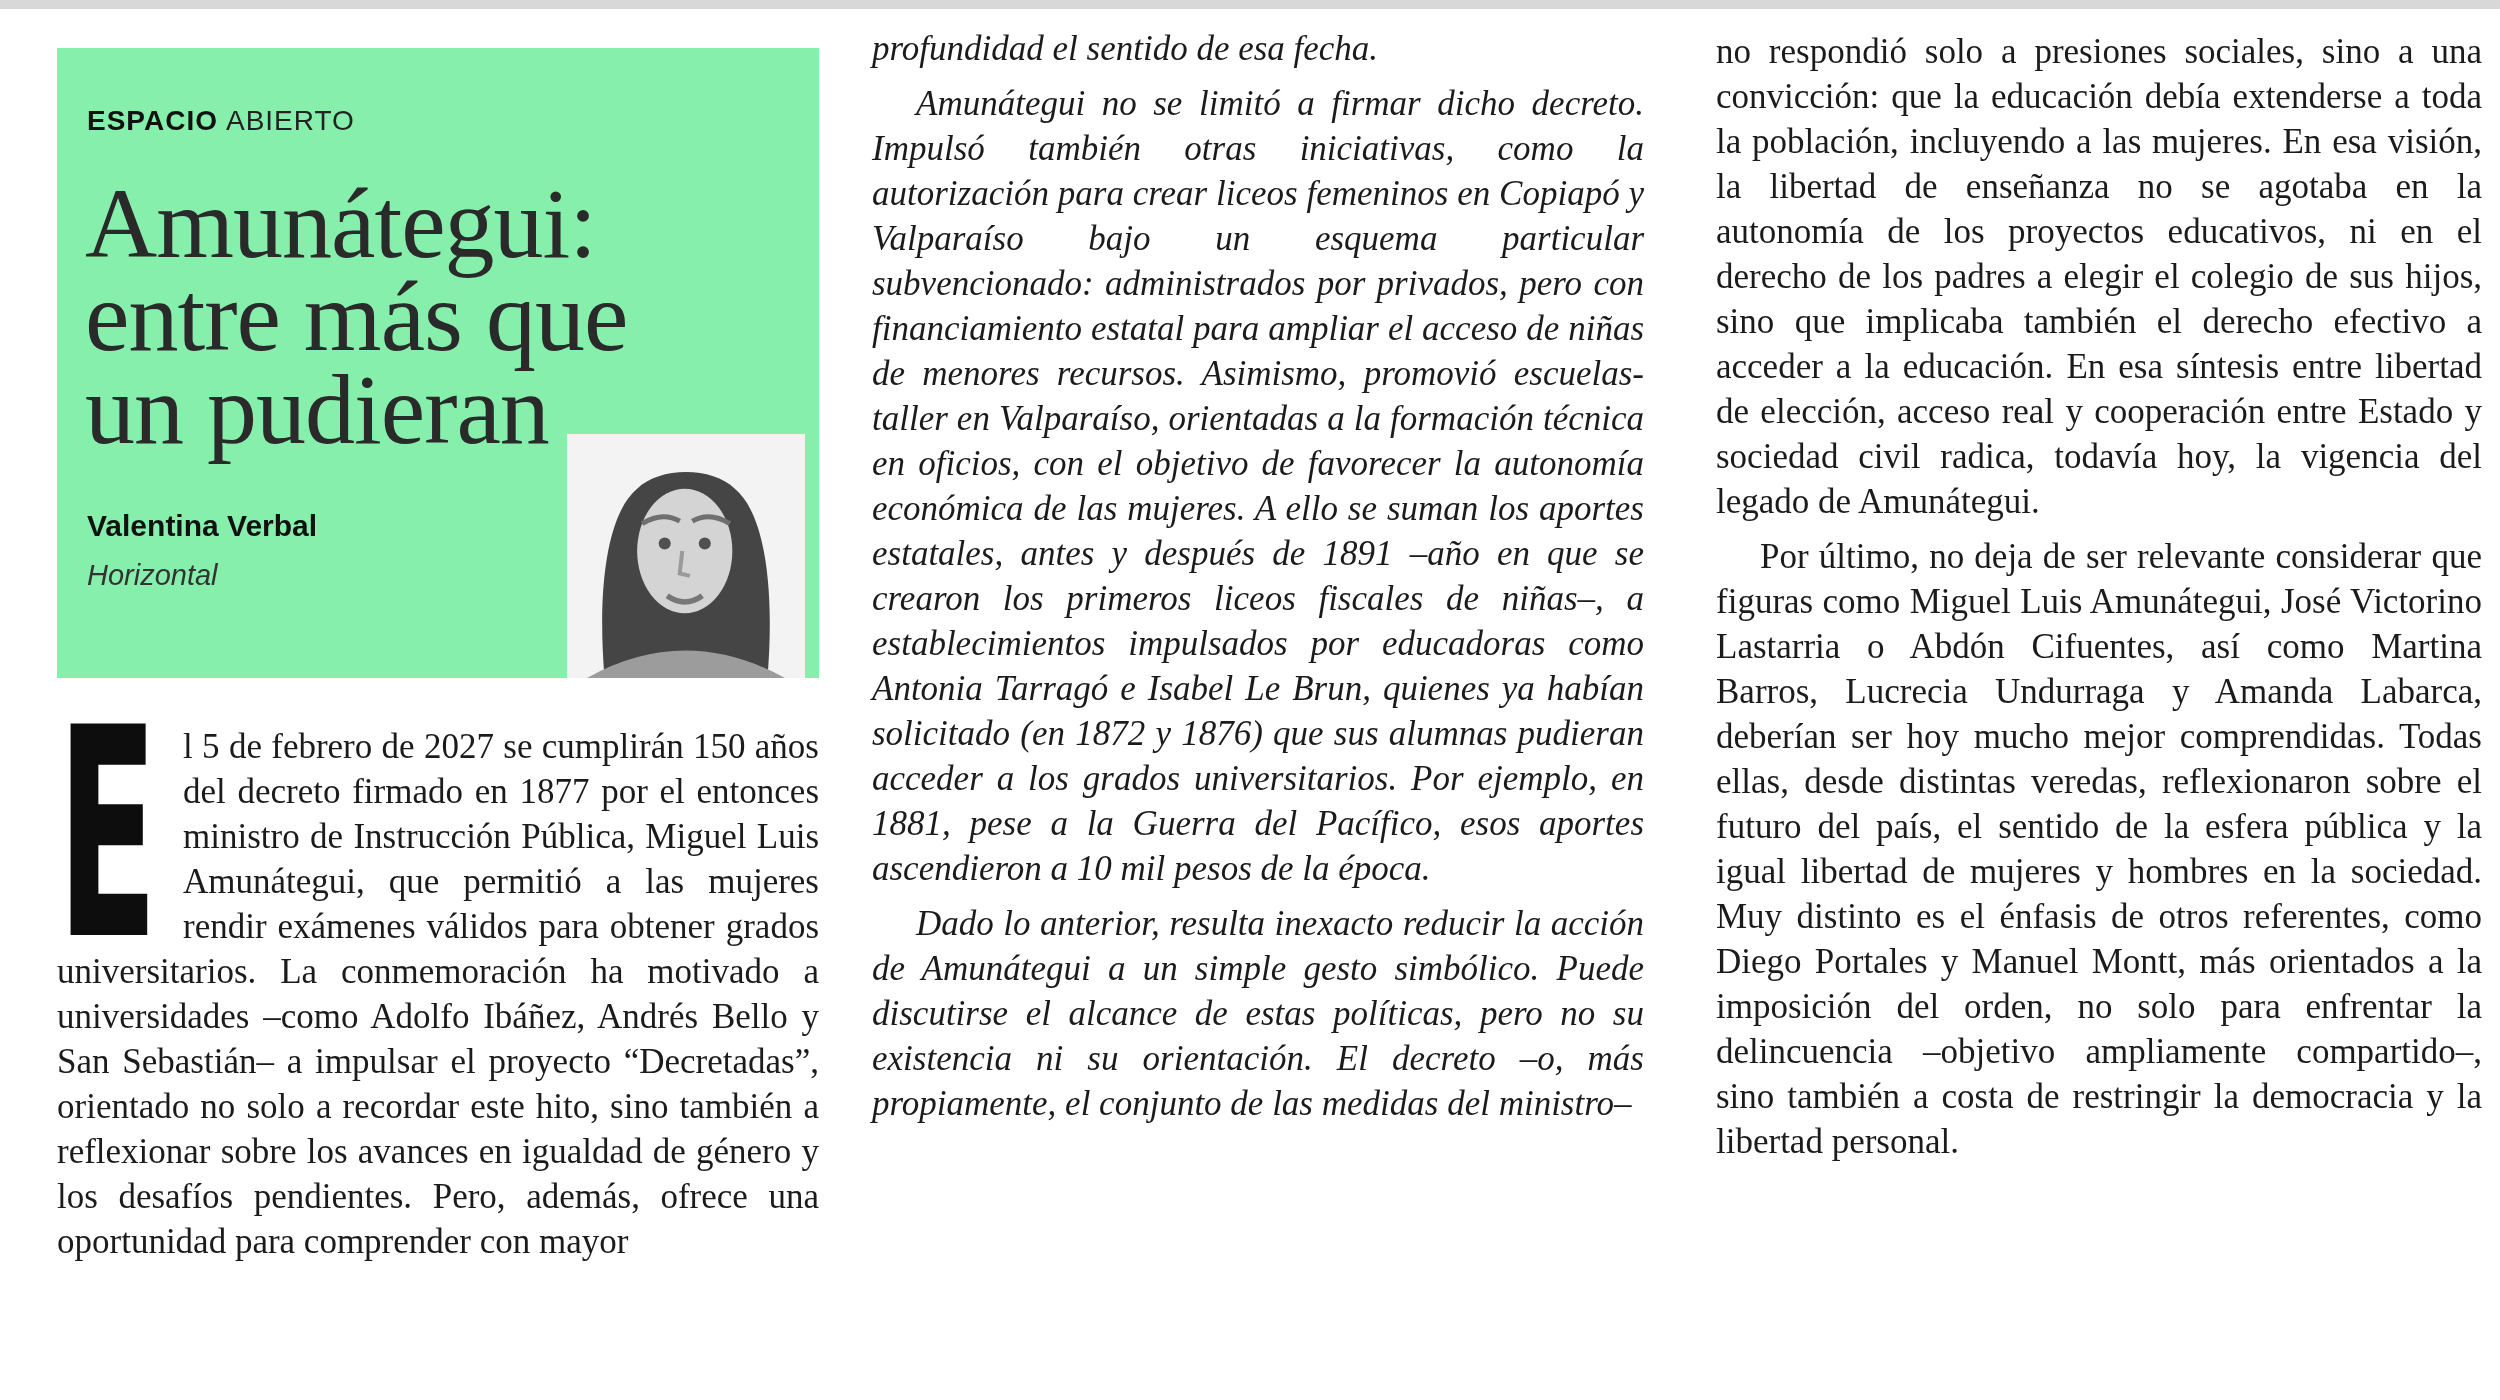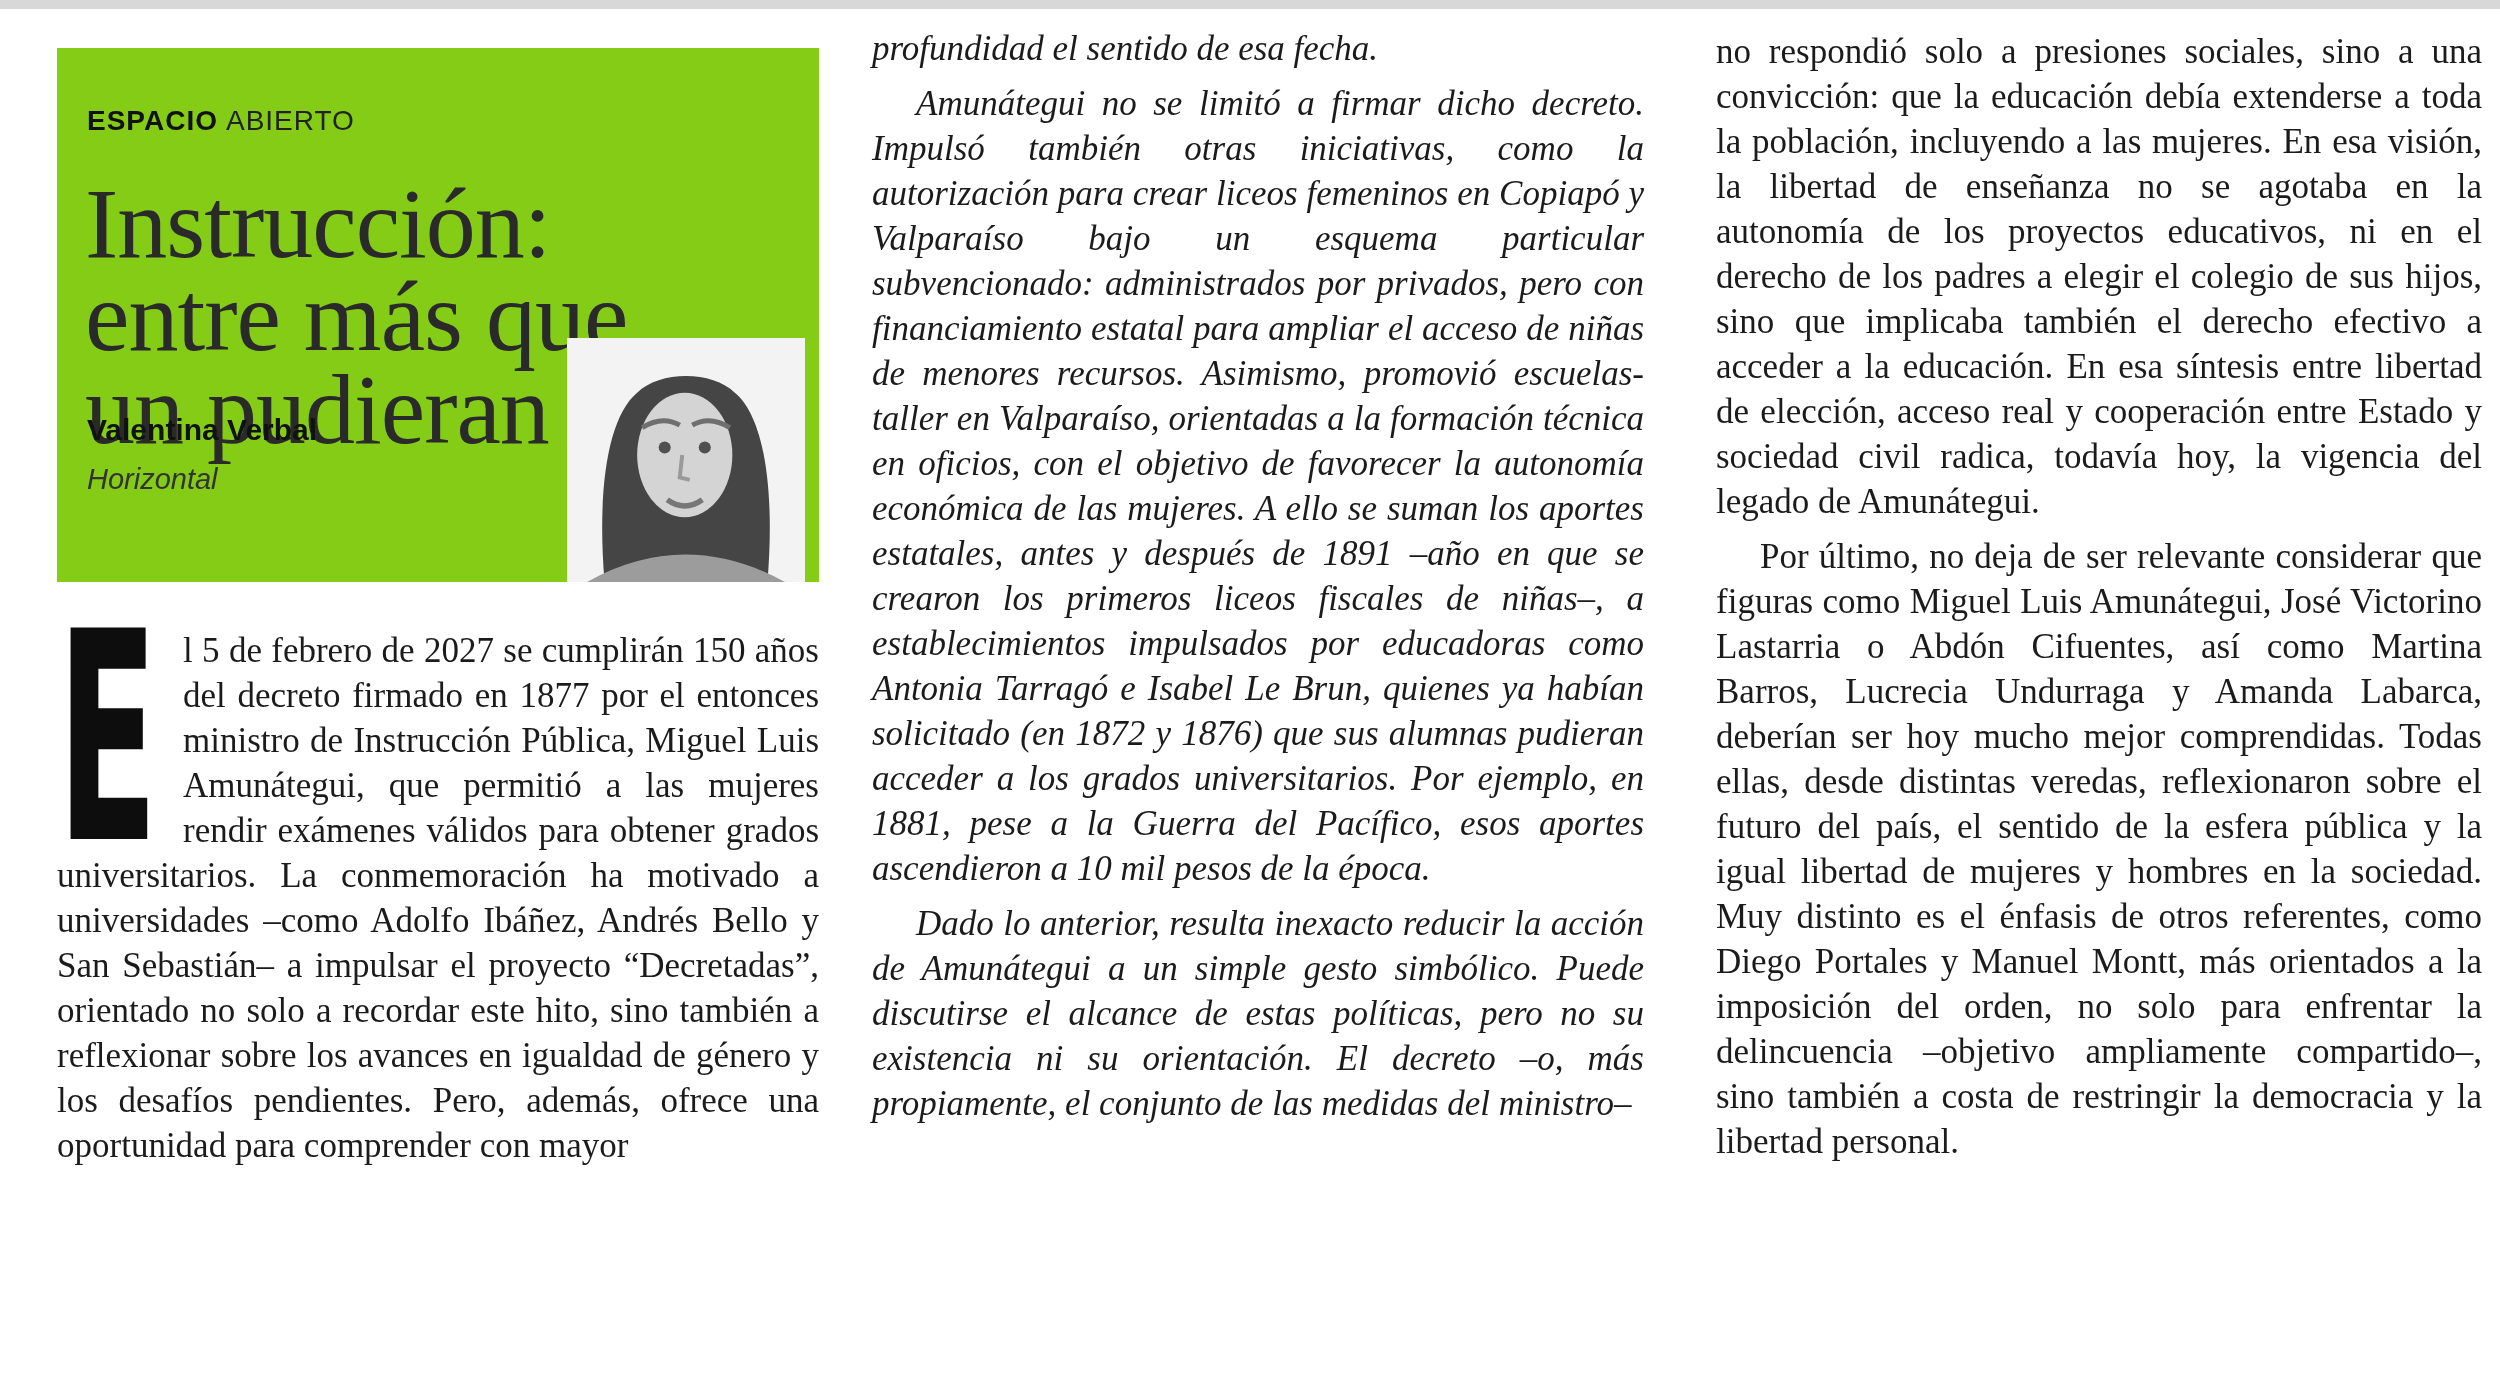--- a/index.html
+++ b/index.html
@@ -28,22 +28,22 @@
   }
   .col1 { left: 57px;  top: 48px; width: 762px; }
   .col2 { left: 872px; top: 26px; width: 772px; font-style: italic; }
   .col3 { left: 1690px; top: 29px; width: 766px; margin-left: 26px; }
   p { margin: 0; }
   .indent { text-indent: 44px; margin-top: 10px; }
 
   
   .header-block {
     position: relative;
-    background: #84cc16;
-    height: 534px;
+    background: #86efac;
+    height: 630px;
     width: 762px;
     font-family: "Liberation Sans", sans-serif;
     text-align: left;
   }
   .kicker {
     padding: 50px 0 0 30px;
     font-size: 28px;
     letter-spacing: 1px;
     color: #111111;
   }
@@ -95,21 +95,21 @@
 <div class="top-rule"></div>
 
 <div class="col col1">
 
   <div class="header-block">
     <div class="kicker">
       <span class="kicker-bold">ESPACIO</span><span class="kicker-light">ABIERTO</span>
     </div>
 
     <h1 class="title">
-      <span class="title-line">Instrucción:</span>
+      <span class="title-line">Amunátegui:</span>
       <span class="title-line">entre más que</span>
       <span class="title-line">un pudieran</span>
     </h1>
 
     <div class="byline-row">
       <div class="byline">
         <div class="author">Valentina Verbal</div>
         <div class="affil">Horizontal</div>
       </div>
       <div class="portrait">

